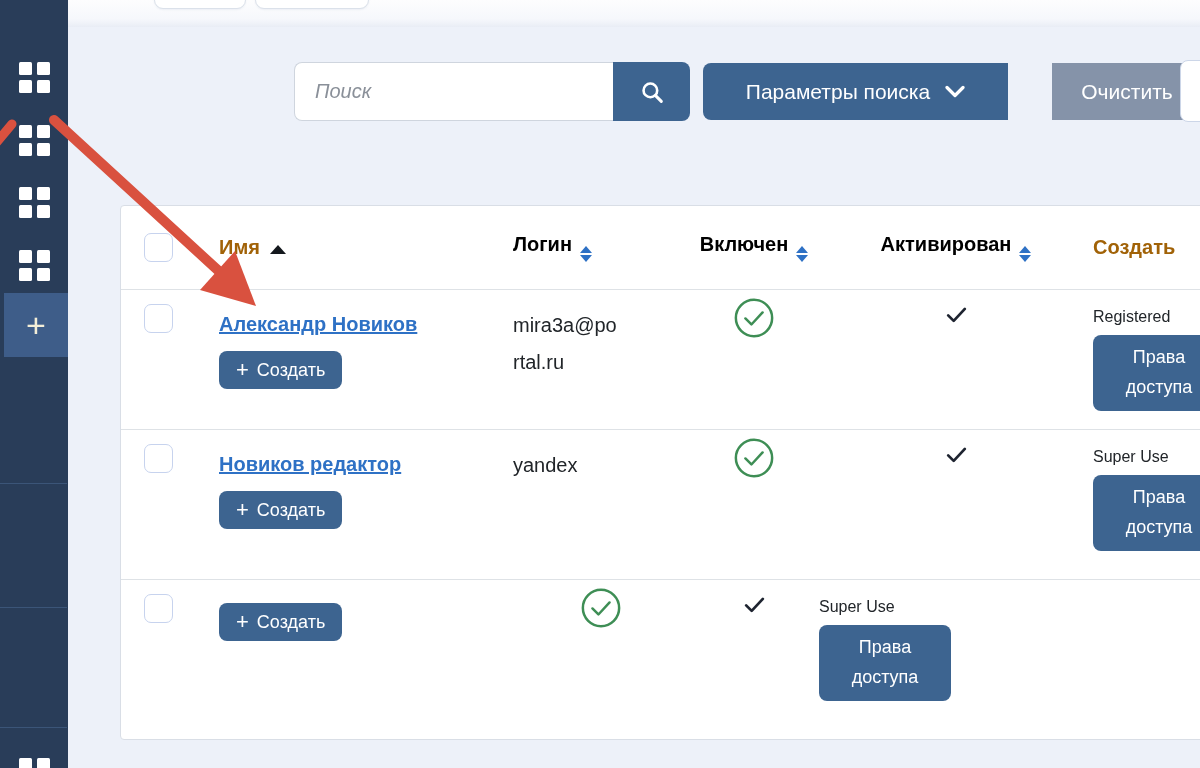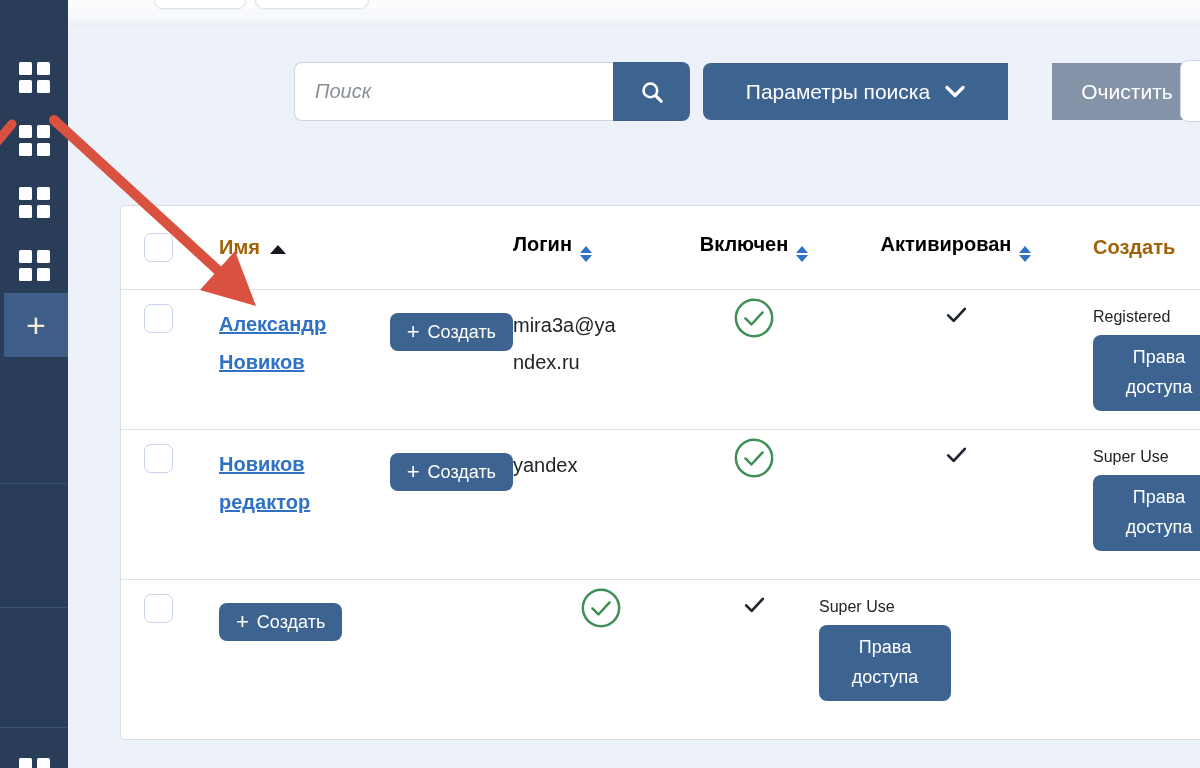--- a/index.html
+++ b/index.html
@@ -56,21 +56,21 @@
   .hdr.dark{color:#a16207;}
   .hdr.blue{color:#000000; cursor:pointer;}
   .center{text-align:center; justify-self:stretch;}
   .sort-asc{display:inline-block; width:0; height:0; margin-left:10px;
     border-left:8px solid transparent; border-right:8px solid transparent; border-bottom:9px solid #14181d;}
   .sort-both{display:inline-flex; flex-direction:column; gap:2px; margin-left:8px; vertical-align:-2px;}
   .sort-both i{display:block; width:0; height:0; border-left:6px solid transparent; border-right:6px solid transparent;}
   .sort-both .up{border-bottom:7px solid #2e71c5;}
   .sort-both .dn{border-top:7px solid #2e71c5;}
 
-  .name-cell{padding-top:15px; display:flex; flex-direction:row; align-items:flex-start;}
+  .name-cell{padding-top:15px; display:flex; flex-direction:column; align-items:flex-start;}
   .name-link{font-size:20px; font-weight:bold; color:#2e71c5; text-decoration:underline;
     max-width:212px; line-height:1.9; cursor:pointer;}
   .create-btn{margin-top:8px; background:#3d6490; border-radius:8px; padding:10px 17px;
     font-size:18px; display:flex; align-items:center; gap:8px; line-height:1;}
   .create-btn .plus{font-size:22px; font-weight:400; line-height:.8;}
   .login-cell{padding-top:17px; font-size:20px; max-width:110px; word-break:break-all; line-height:1.85;}
   .enabled-cell{padding-top:7px; text-align:center;}
   .activated-cell{padding-top:12px; text-align:center;}
   .group-cell{padding-top:16px; display:flex; flex-direction:column; align-items:flex-start;}
   .group-name{font-size:16px; line-height:1.4;}
@@ -177,21 +177,21 @@
     <div class="c1" style="padding-top:14px">
         <input type="checkbox" class="cb" style="">
       </div>
     <div class="name-cell">
       <a class="name-link">Александр Новиков</a>
       <button class="btn create-btn">
         <span class="plus">+</span>
         <span>Создать</span>
       </button>
     </div>
-    <div class="login-cell">mira3a@yandex.ru</div>
+    <div class="login-cell">mira3a@portal.ru</div>
     <div class="enabled-cell">
       <svg viewBox="0 0 44 44" width="42" height="42">
         <circle cx="22" cy="22" r="19" fill="none" stroke="#3e8e55" stroke-width="2.6"></circle>
         <path d="M13 22.5 l6.3 6.3 L31 16.2" fill="none" stroke="#3e8e55" stroke-width="2.6" stroke-linecap="round" stroke-linejoin="round"></path>
       </svg>
     </div>
     <div class="activated-cell">
       <svg viewBox="0 0 24 24" width="25" height="25">
         <path d="M4 12.8 l5.3 5.3 L20 6.6" fill="none" stroke="#1e2430" stroke-width="2.6" stroke-linecap="round" stroke-linejoin="round"></path>
       </svg>

